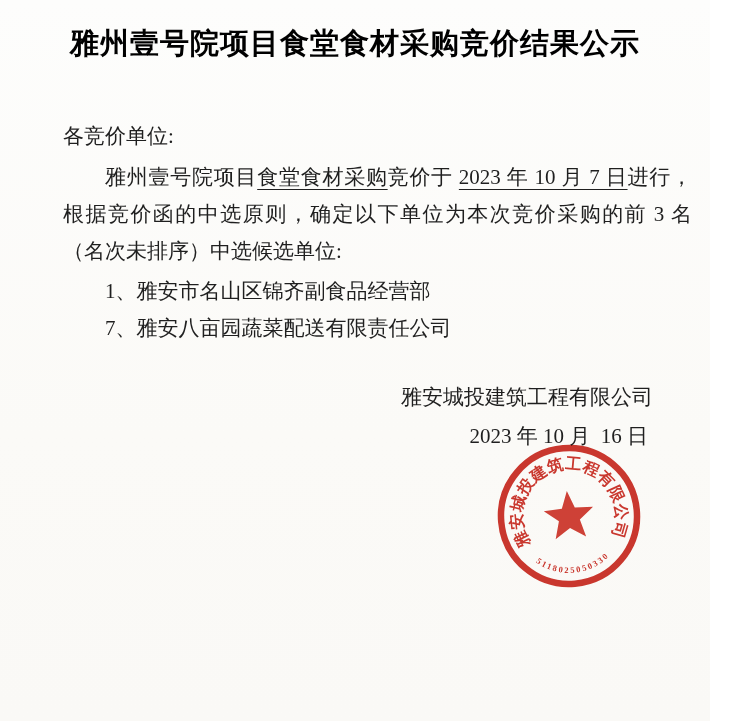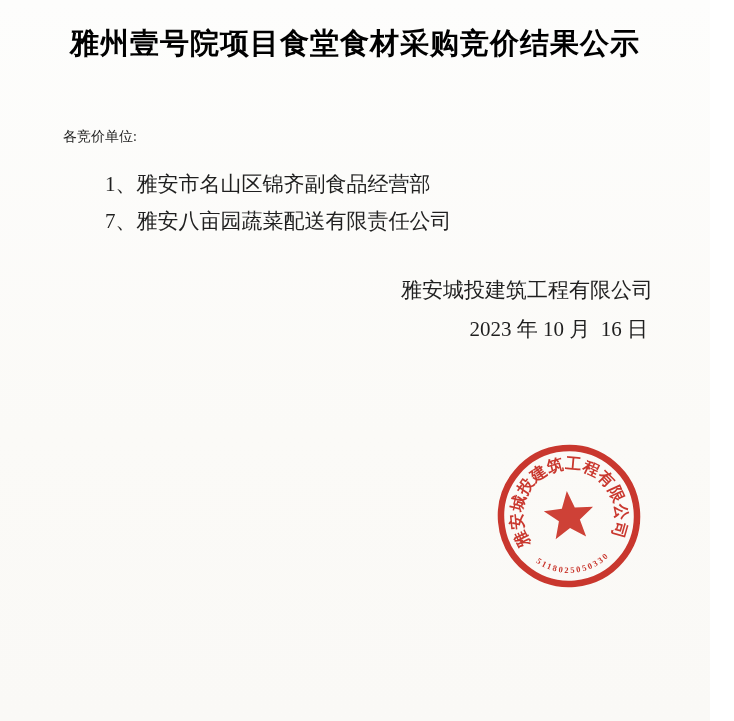--- a/index.html
+++ b/index.html
@@ -26,31 +26,31 @@
   }
   .content {
     position: absolute;
     left: 63px;
     width: 629px;
     top: 61px;
   }
   .content p { margin: 0; }
   .salutation {
     margin-top: 57px !important;
-    font-size: 14px;
+    font-size: 21px;
     line-height: 37px;
   }
   .para {
     font-size: 21px;
     line-height: 37px;
     text-align: justify;
     text-indent: 2em;
   }
   .para-1 { margin-top: 4px !important; }
-  .winners { margin-top: 11px; }
+  .winners { margin-top: 3px; }
   .winner-item {
     font-size: 21px;
     line-height: 37px;
     padding-left: 42px;
   }
   .para-2 { margin-top: 0px !important; }
   .u {
     text-decoration: underline;
     text-underline-offset: 5px;
     text-decoration-thickness: 1.3px;
@@ -87,20 +87,21 @@
 <body>
 
 <div class="page">
 
   <h1 class="title">雅州壹号院项目食堂食材采购竞价结果公示</h1>
 
   <div class="content">
 
     <p class="salutation">各竞价单位:</p>
 
+    <p class="para para-1"><span>雅州壹号院项目</span><span class="u">食堂食材采购</span><span>竞价于 </span><span class="u">2023 年 10 月 7 日</span><span>进行，根据竞价函的中选原则，确定以下单位为本次竞价采购的前 3 名（名次未排序）中选候选单位:</span></p>
 
     <div class="winners">
       <p class="winner-item">1、雅安市名山区锦齐副食品经营部</p>
       <p class="winner-item">7、雅安八亩园蔬菜配送有限责任公司</p>
     </div>
 
 
     <div class="signature">
       <p class="sig-company">雅安城投建筑工程有限公司</p>
       <p class="sig-date">2023 年 10 月  16 日</p>

